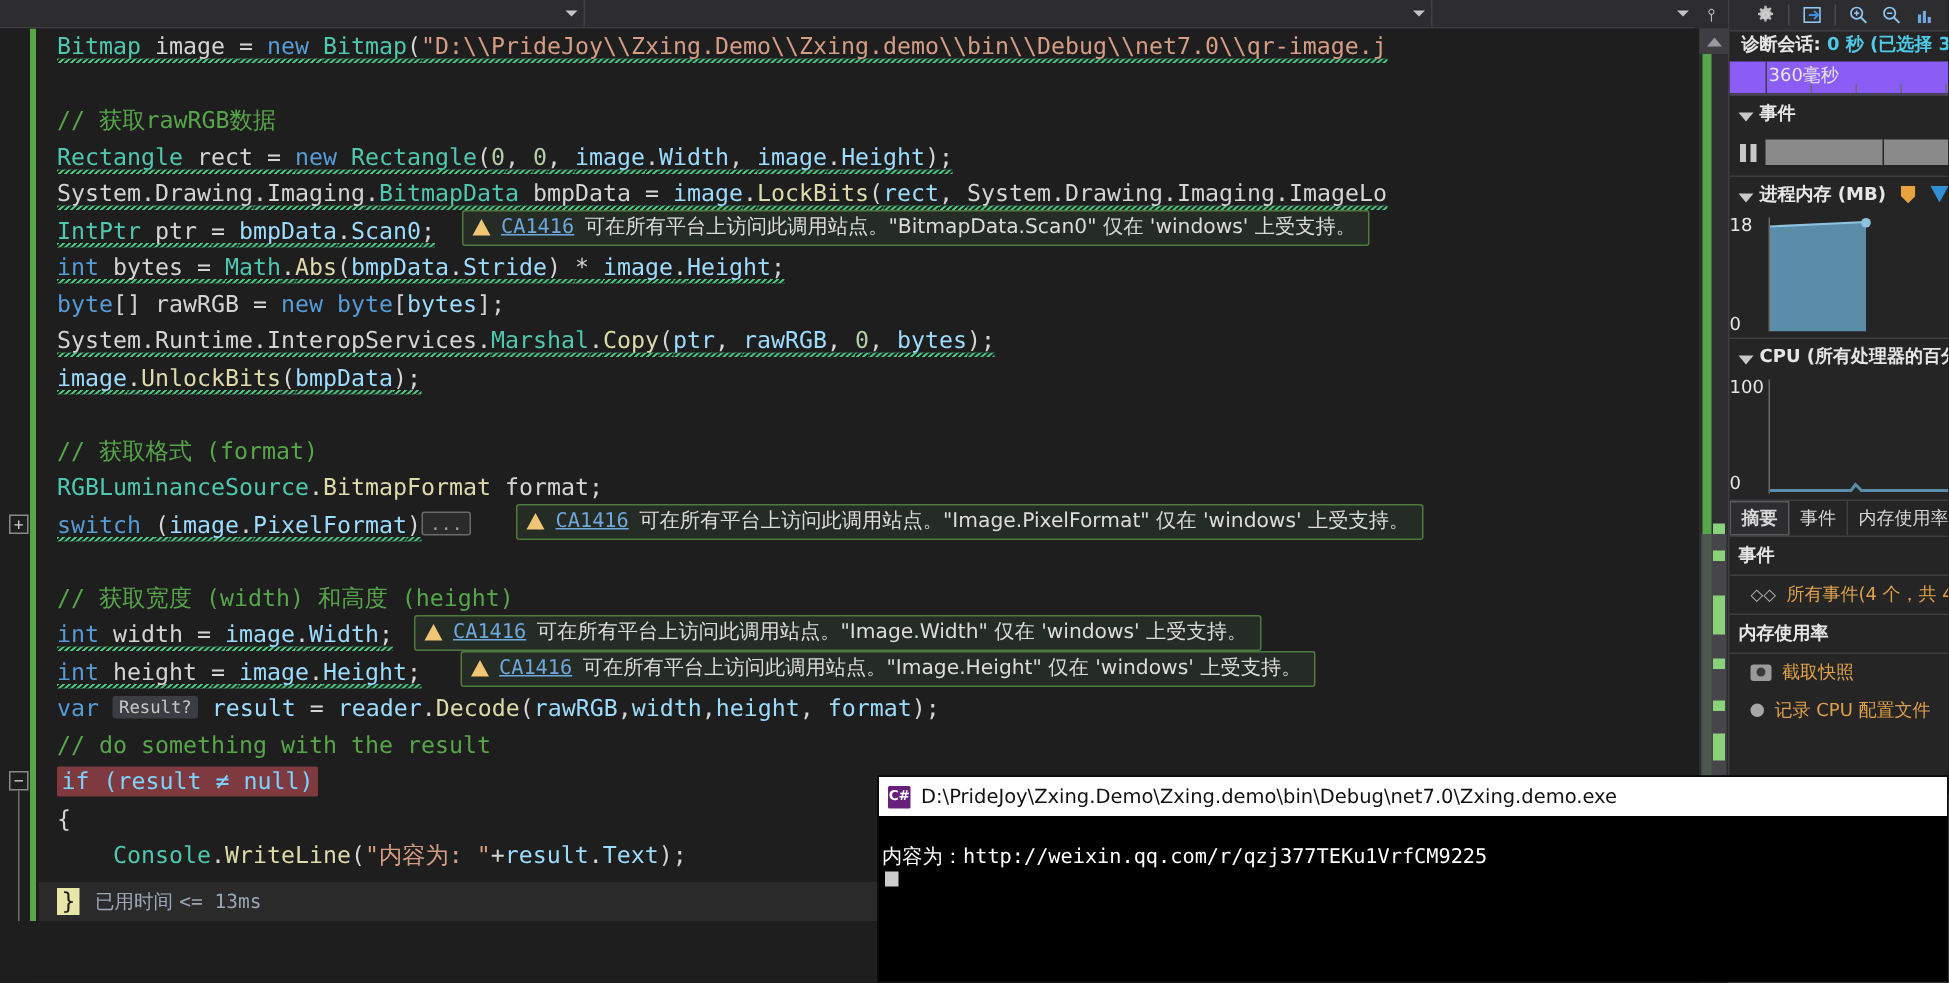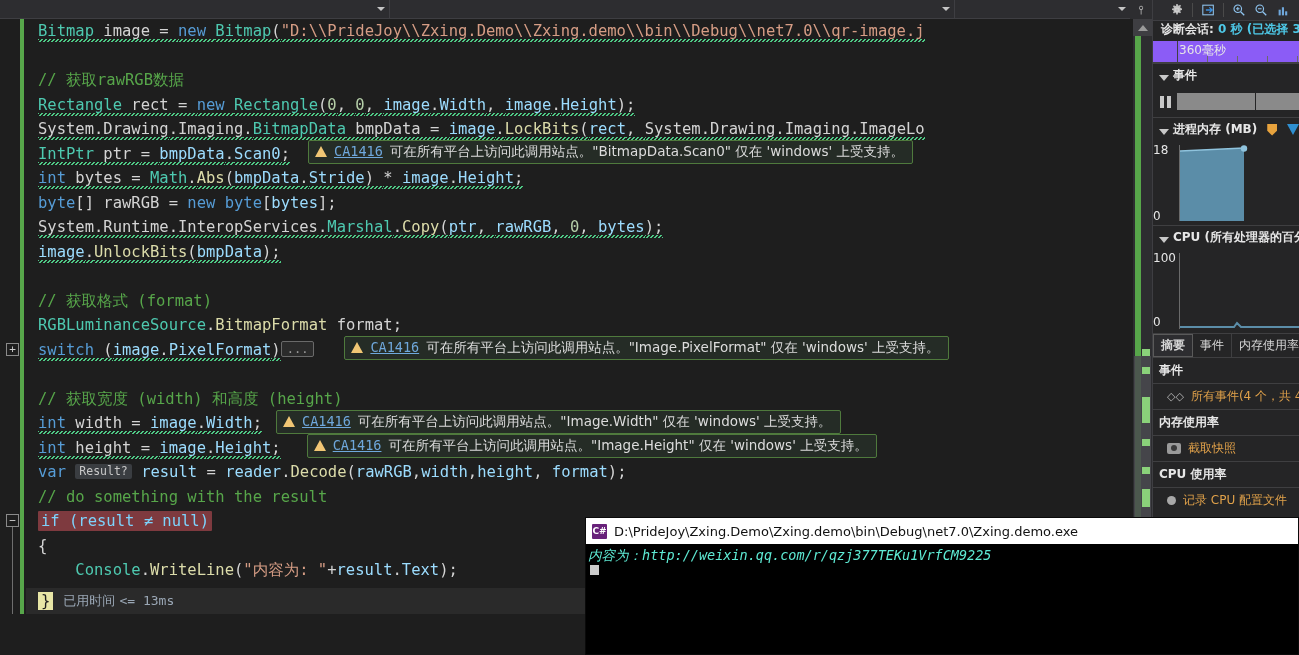--- a/index.html
+++ b/index.html
@@ -245,22 +245,22 @@
   }
   #console-title .cs-ico {
     width: 15px; height: 15px; background: #68217a; color: #ffffff;
     font-size: 9px; font-weight: bold; display:flex; align-items:center;
     justify-content:center; font-family:"DejaVu Sans", sans-serif; border-radius:1px;
   }
   #console-title .cs-path {
     font-size: 13px; color: #111111; font-family: "DejaVu Sans", sans-serif;
   }
   #console-body {
-    padding: 2px 0 0 2px; color: #5eead4;
-    font-family: "DejaVu Sans Mono", monospace; font-size: 13.5px; line-height: 19px; font-style: italic;
+    padding: 18px 0 0 2px; color: #ffffff;
+    font-family: "DejaVu Sans Mono", monospace; font-size: 13.5px; line-height: 19px;
   }
   #console-body .zh { font-family:"DejaVu Sans", sans-serif; }
   #console-caret { width: 9px; height: 10px; background: #cccccc; margin-left:2px; }
 
   
   #white-strip {
     position:absolute; left:0; top:614px; width:585px; height:41px; background:#1e1e1e;
   }
   #diag-bottom-fill {
     position:absolute; left:1152px; top:530px; width:147px; height:125px; background:#ffffff;
@@ -430,21 +430,20 @@
       <span class="ico">◇◇</span>
       <span>所有事件(4 个，共 4</span>
     </div>
 
     <div class="list-hdr">内存使用率</div>
     <div class="list-item">
       <span class="cam"></span>
       <span>截取快照</span>
     </div>
 
-    <div class="list-hdr">CPU 使用率</div>
     <div class="list-item">
       <span class="dot"></span>
       <span>记录 CPU 配置文件</span>
     </div>
   </div>
   <div id="diag-bottom-fill"></div>
 
   <div id="console-win">
     <div id="console-title">
       <span class="cs-ico">C#</span>

